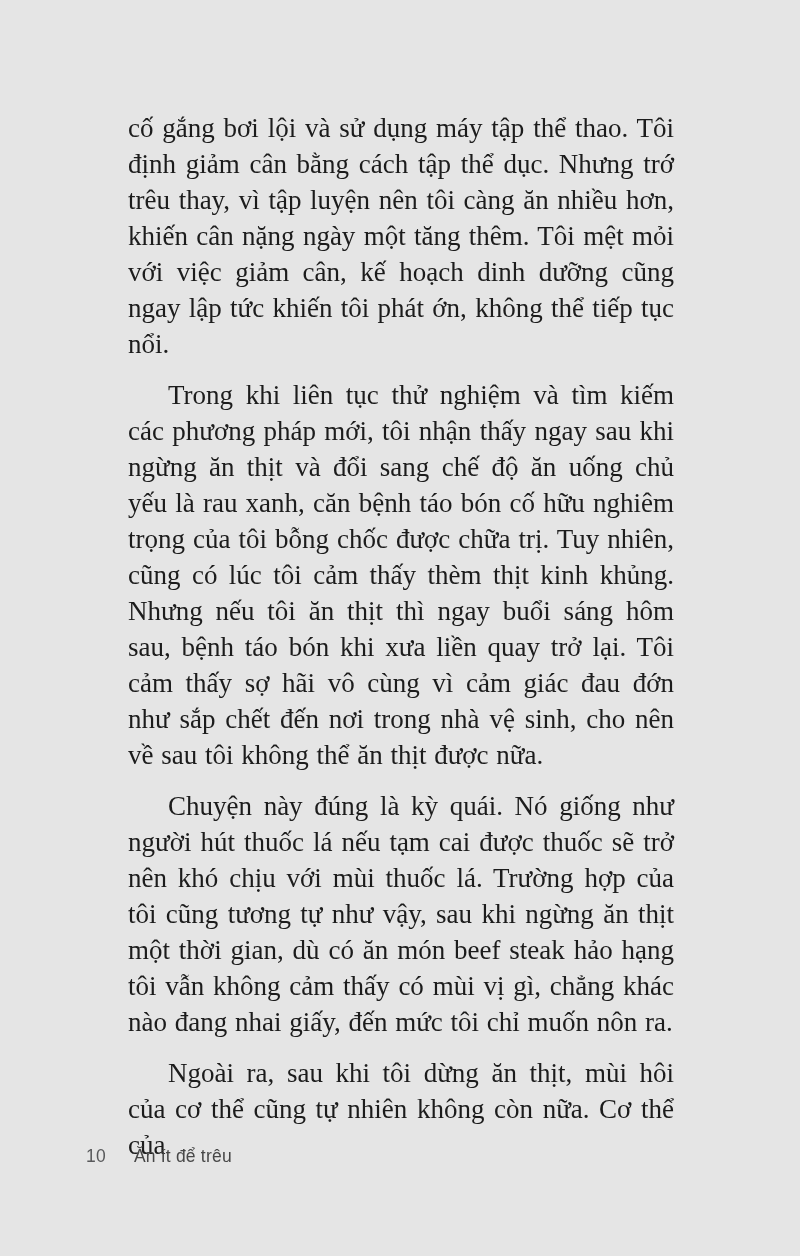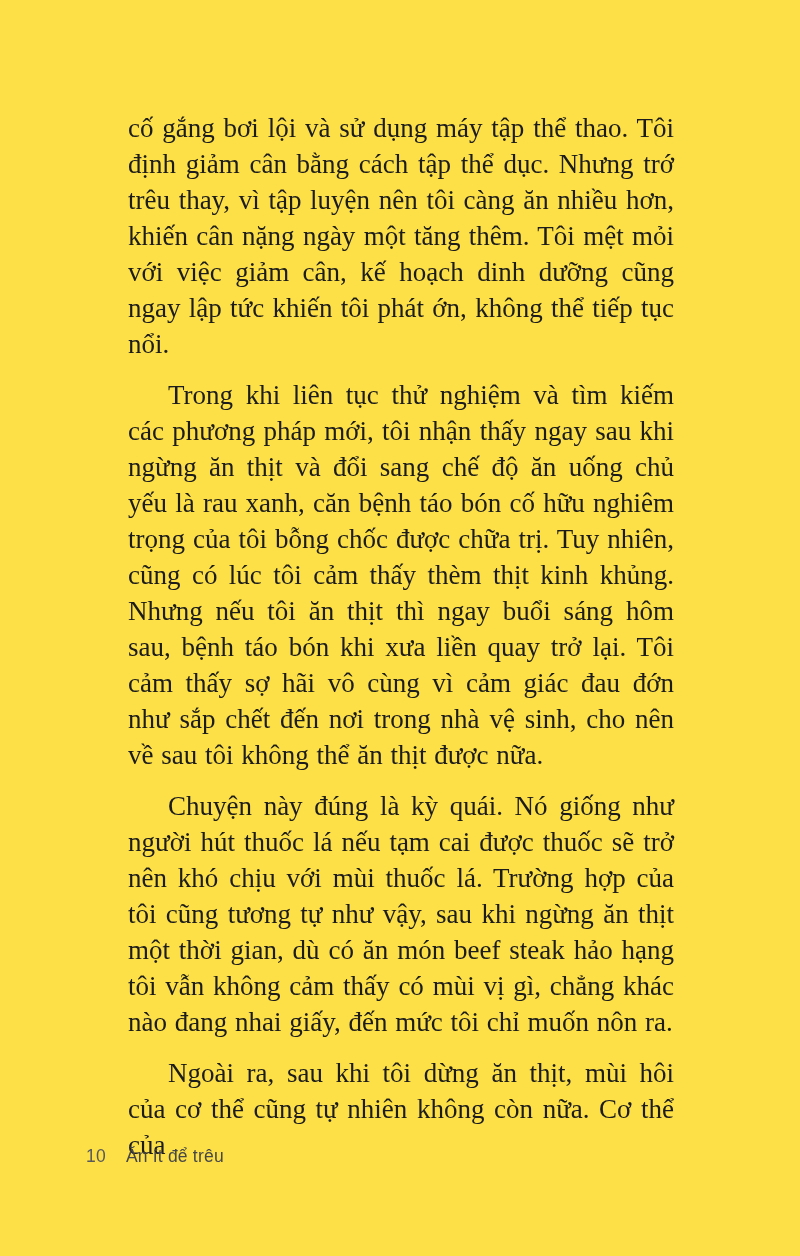--- a/index.html
+++ b/index.html
@@ -10,21 +10,21 @@
     width: 800px;
     height: 1256px;
     background: #ffffff;
     position: relative;
     overflow: hidden;
     font-family: "Liberation Serif", serif;
   }
   .page {
     position: absolute;
     inset: 0;
-    background: #fde047;
+    background: #e5e5e5;
   }
   .text-block {
     position: absolute;
     left: 128px;
     top: 110px;
     width: 546px;
     color: #1c1c1c;
     font-size: 27px;
     line-height: 36px;
     text-align: justify;
@@ -42,21 +42,21 @@
   }
   .run.bold {
     font-weight: 400;
   }
   .footer {
     position: absolute;
     left: 86px;
     top: 1146px;
     display: flex;
     align-items: baseline;
-    gap: 20px;
+    gap: 28px;
     font-family: "Liberation Sans", sans-serif;
     font-size: 17.5px;
     letter-spacing: 0.2px;
   }
   .footer .page-num {
     color: #58595b;
   }
   .footer .book-title {
     color: #474747;
   }

